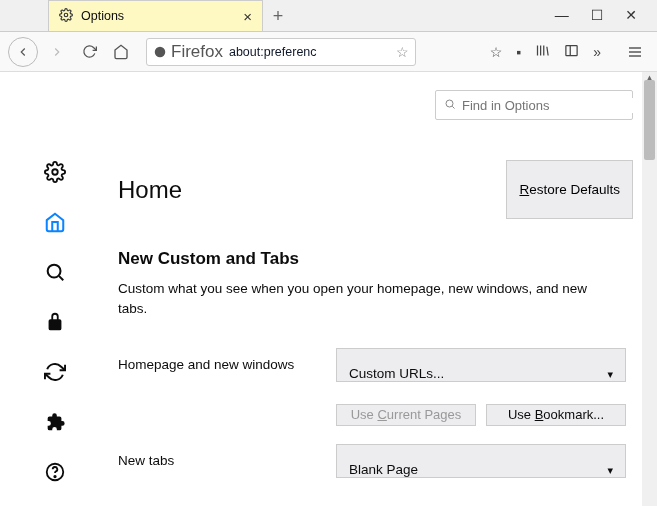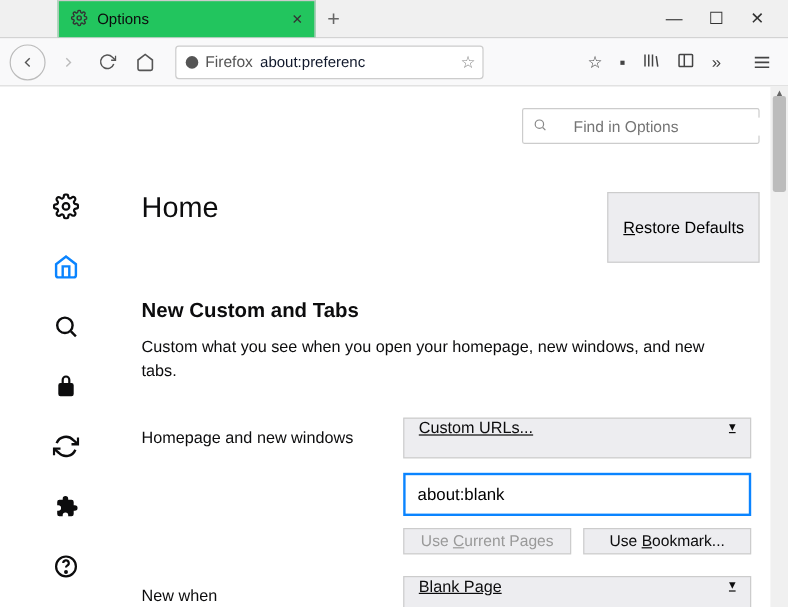--- a/index.html
+++ b/index.html
@@ -4,64 +4,64 @@
 <style>
 * { box-sizing: border-box; margin: 0; padding: 0; }
 body { font-family: "Segoe UI", Arial, sans-serif; font-size: 13px; color: #0c0c0d; background: #fff; width: 657px; height: 506px; overflow: hidden; position: relative; }
 
 
 .window-controls { position: absolute; top: 0; right: 0; height: 30px; display: flex; align-items: center; gap: 22px; padding: 0 20px; z-index: 10; }
 .window-controls span { font-size: 14px; color: #333; cursor: default; }
 
 
 .tabbar { height: 32px; background: #f0f0f0; display: flex; align-items: flex-end; padding-left: 48px; border-bottom: 1px solid #ccc; }
-.tab { background: #22c55e; border: 1px solid #ccc; border-bottom: none; height: 31px; width: 215px; display: flex; align-items: center; padding: 0 10px; gap: 8px; }
+.tab { background: #fef9c3; border: 1px solid #ccc; border-bottom: none; height: 31px; width: 215px; display: flex; align-items: center; padding: 0 10px; gap: 8px; }
 .tab .tab-icon { font-size: 14px; }
 .tab .tab-label { flex: 1; font-size: 12.5px; }
 .tab .tab-close { font-size: 15px; color: #333; }
 .newtab { width: 30px; height: 30px; display: flex; align-items: center; justify-content: center; font-size: 18px; color: #666; }
 
 
 .navbar { height: 40px; background: #f9f9fa; border-bottom: 1px solid #ddd; display: flex; align-items: center; padding: 0 8px; gap: 6px; }
 .nav-btn { width: 26px; height: 26px; display: flex; align-items: center; justify-content: center; color: #555; font-size: 15px; }
 .nav-back { width: 30px; height: 30px; border: 1px solid #bbb; border-radius: 50%; display: flex; align-items: center; justify-content: center; }
 .urlbar { flex: 0 0 235px; height: 28px; background: #fff; border: 1px solid #ccc; border-radius: 3px; display: flex; align-items: center; padding: 0 6px; gap: 6px; margin-left: 6px; }
-.urlbar .identity { display: flex; align-items: center; gap: 4px; font-size: 13px; color: #555; }
+.urlbar .identity { display: flex; align-items: center; gap: 4px; font-size: 17px; color: #555; }
 .urlbar input { flex: 1; border: none; outline: none; font-size: 12.5px; color: #0f172a; min-width: 0; }
 .urlbar .star { color: #888; font-size: 14px; }
 .toolbar-right { margin-left: auto; display: flex; align-items: center; gap: 14px; padding-right: 4px; }
 .toolbar-right span { color: #444; font-size: 14px; }
 .hamburger { width: 28px; height: 28px; display: flex; align-items: center; justify-content: center; margin-left: 10px; }
 
 
 .content { position: absolute; top: 72px; left: 0; right: 0; bottom: 0; display: flex; }
 .sidebar { width: 110px; padding-top: 88px; display: flex; flex-direction: column; align-items: center; gap: 26px; }
 .sidebar-item { width: 24px; height: 24px; display: flex; align-items: center; justify-content: center; color: #0c0c0d; }
 .sidebar-item.active { color: #0a84ff; }
 .sidebar-item svg { width: 22px; height: 22px; }
 
 .main { flex: 1; padding: 18px 24px 0 8px; position: relative; }
 .search-wrap { display: flex; justify-content: flex-end; margin-bottom: 40px; }
-.search-box { width: 198px; height: 30px; border: 1px solid #ccc; border-radius: 2px; display: flex; align-items: center; padding: 0 8px; gap: 22px; margin-left: 20px; }
+.search-box { width: 198px; height: 30px; border: 1px solid #ccc; border-radius: 2px; display: flex; align-items: center; padding: 0 8px; gap: 6px; margin-left: 20px; }
 .search-box input { border: none; outline: none; flex: 1; font-size: 13px; }
 .search-box .mag { color: #888; font-size: 12px; }
 
-.page-title-row { display: flex; justify-content: space-between; margin-bottom: 30px; }
+.page-title-row { display: flex; align-items: center; justify-content: space-between; margin-bottom: 30px; }
 .page-title { font-size: 24px; font-weight: 400; color: #0c0c0d; }
 .restore-btn { background: #ededf0; border: 1px solid #ccc; padding: 21px 12px; font-size: 13.5px; }
 .restore-btn u { text-decoration: underline; }
 
 .section h2 { font-size: 17px; font-weight: 700; margin-bottom: 10px; }
 .section .desc { font-size: 13.5px; color: #0c0c0d; line-height: 1.5; margin-bottom: 28px; max-width: 500px; }
 
 .row { display: flex; align-items: center; margin-bottom: 12px; }
 .row-label { width: 218px; font-size: 13.5px; }
 .control-col { flex: 1; max-width: 290px; }
 
-.select { width: 100%; height: 34px; background: #ededf0; border: 1px solid #ccc; display: flex; align-items: flex-start; justify-content: space-between; padding: 0 12px; font-size: 13.5px; text-decoration: underline; }
+.select { width: 100%; height: 34px; background: #ededf0; border: 1px solid #ccc; display: flex; align-items: flex-end; justify-content: space-between; padding: 0 12px; font-size: 13.5px; }
 .select .chev { font-size: 11px; }
 
 .url-input { width: 100%; height: 36px; border: 2px solid #0a84ff; padding: 0 10px; font-size: 14px; outline: none; display: block; }
 
 .btn-row { display: flex; gap: 10px; margin-top: 10px; }
 .btn { flex: 1; height: 22px; background: #ededf0; border: 1px solid #ccc; font-size: 13px; display: flex; align-items: center; justify-content: center; }
 .btn.disabled { color: #999; }
 .btn u { text-decoration: underline; }
 
 .scrollbar { position: absolute; top: 72px; right: 0; width: 15px; bottom: 0; background: #f0f0f0; }
@@ -224,30 +224,29 @@
           <div class="select">
             <span>Custom URLs...</span>
             <span class="chev">▾</span>
           </div>
         </div>
       </div>
 
       <div class="row">
         <div class="row-label"></div>
         <div class="control-col">
-          <input class="url-input" type="text" value="about:blank" style="">
           <div class="btn-row">
             <div class="btn disabled">Use&nbsp;<u>C</u>urrent Pages</div>
             <div class="btn">Use&nbsp;<u>B</u>ookmark...</div>
           </div>
         </div>
       </div>
 
       <div class="row" style="margin-top:18px;">
-        <div class="row-label">New when</div>
+        <div class="row-label">New tabs</div>
         <div class="control-col">
           <div class="select">
             <span>Blank Page</span>
             <span class="chev">▾</span>
           </div>
         </div>
       </div>
     </div>
   </div>
 </div>

